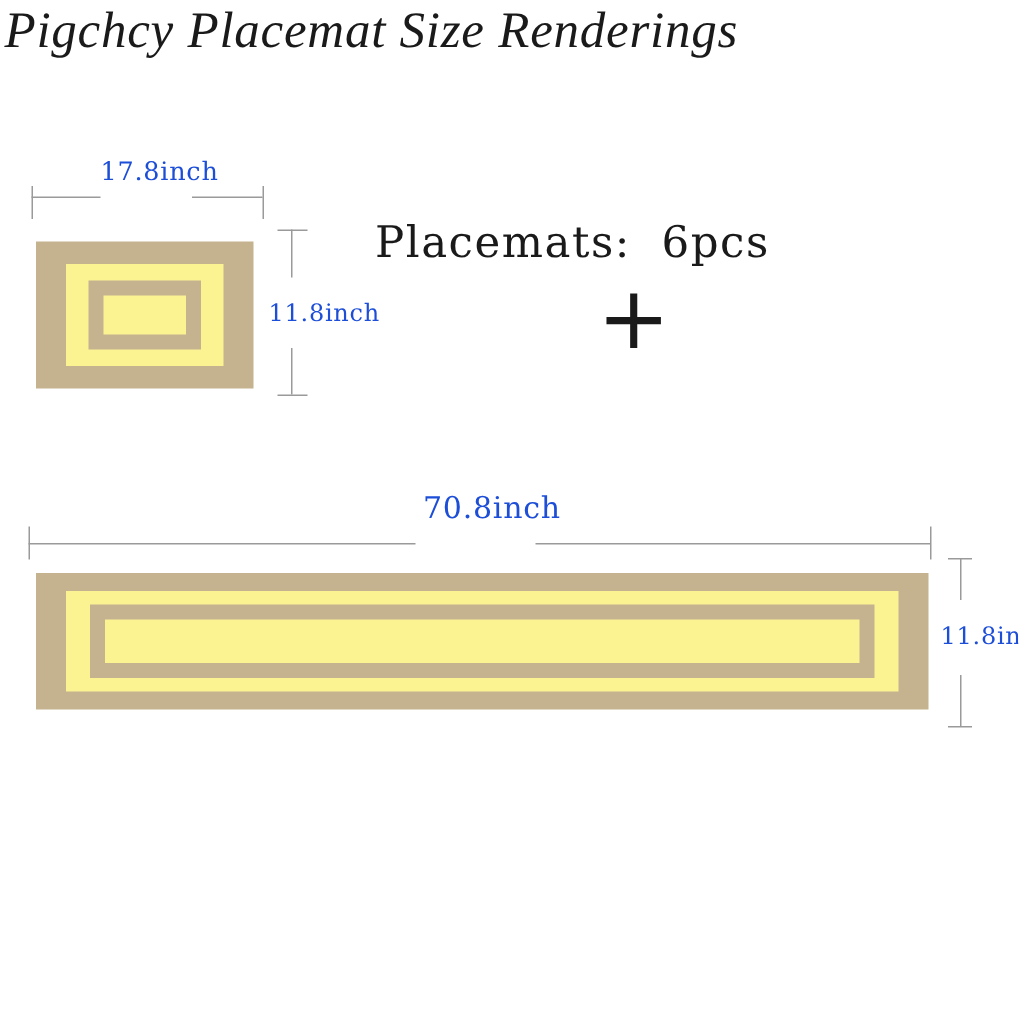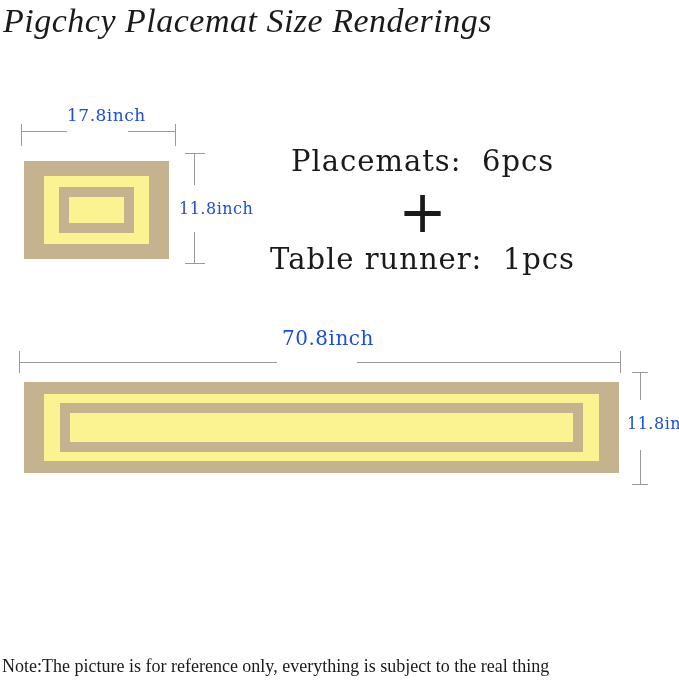--- a/index.html
+++ b/index.html
@@ -31,21 +31,21 @@
   
   .mat{position:absolute;background:var(--mat-tan);box-sizing:border-box;}
   .mat-ring{width:100%;height:100%;background:var(--mat-yellow);box-sizing:border-box;}
   .mat-center{width:100%;height:100%;box-sizing:border-box;border:10px solid var(--mat-tan);background:var(--mat-yellow);}
   .mat-small{left:24px;top:161px;width:145px;height:98px;padding:15px 20px;}
   .mat-small .mat-ring{padding:11px 15px;}
   .mat-runner{left:24px;top:382px;width:595px;height:91px;padding:12px 20px;}
   .mat-runner .mat-ring{padding:9px 16px;}
   
   .set-line{
-    position:absolute;left:250px;width:345px;text-align:center;
+    position:absolute;left:250px;width:345px;text-align:left;
     font-family:"DejaVu Serif",serif;font-size:29px;letter-spacing:1px;
     white-space:pre;
   }
   .plus{
     position:absolute;left:250px;width:345px;text-align:center;
     font-family:"DejaVu Sans",sans-serif;font-size:58px;line-height:48px;
     font-weight:500;
   }
   .color-name{
     position:absolute;left:421px;top:551px;
@@ -80,21 +80,20 @@
   <div>
     <div class="htick" style="left:185px;top:153px;width:20px;"></div>
     <div class="vseg" style="left:194px;top:153px;height:32px;"></div>
     <span class="dim-label" style="left:179px;top:199px;font-size:16px;">11.8inch</span>
     <div class="vseg" style="left:194px;top:232px;height:31px;"></div>
     <div class="htick" style="left:185px;top:263px;width:20px;"></div>
   </div>
 
   <div class="set-line" style="top:144px;">Placemats:  6pcs</div>
   <div class="plus" style="top:188px;">+</div>
-  <div class="set-line" style="top:242px;">Table runner:  1pcs</div>
 
   <div>
     <span class="dim-label" style="left:282px;top:326px;font-size:20px;">70.8inch</span>
     <div class="hseg" style="left:19px;top:362px;width:258px;"></div>
     <div class="hseg" style="left:357px;top:362px;width:263px;"></div>
     <div class="vtick" style="left:19px;top:351px;"></div>
     <div class="vtick" style="left:620px;top:351px;"></div>
   </div>
 
   <div class="mat mat-runner">
@@ -105,15 +104,14 @@
 
   <div>
     <div class="htick" style="left:632px;top:372px;width:16px;"></div>
     <div class="vseg" style="left:640px;top:372px;height:28px;"></div>
     <span class="dim-label" style="left:627px;top:414px;font-size:16px;">11.8inch</span>
     <div class="vseg" style="left:640px;top:450px;height:34px;"></div>
     <div class="htick" style="left:632px;top:484px;width:16px;"></div>
   </div>
 
 
-  <div class="note">Note:The picture is for reference only, everything is subject to the real thing</div>
 
 </div>
 
 </body></html>

